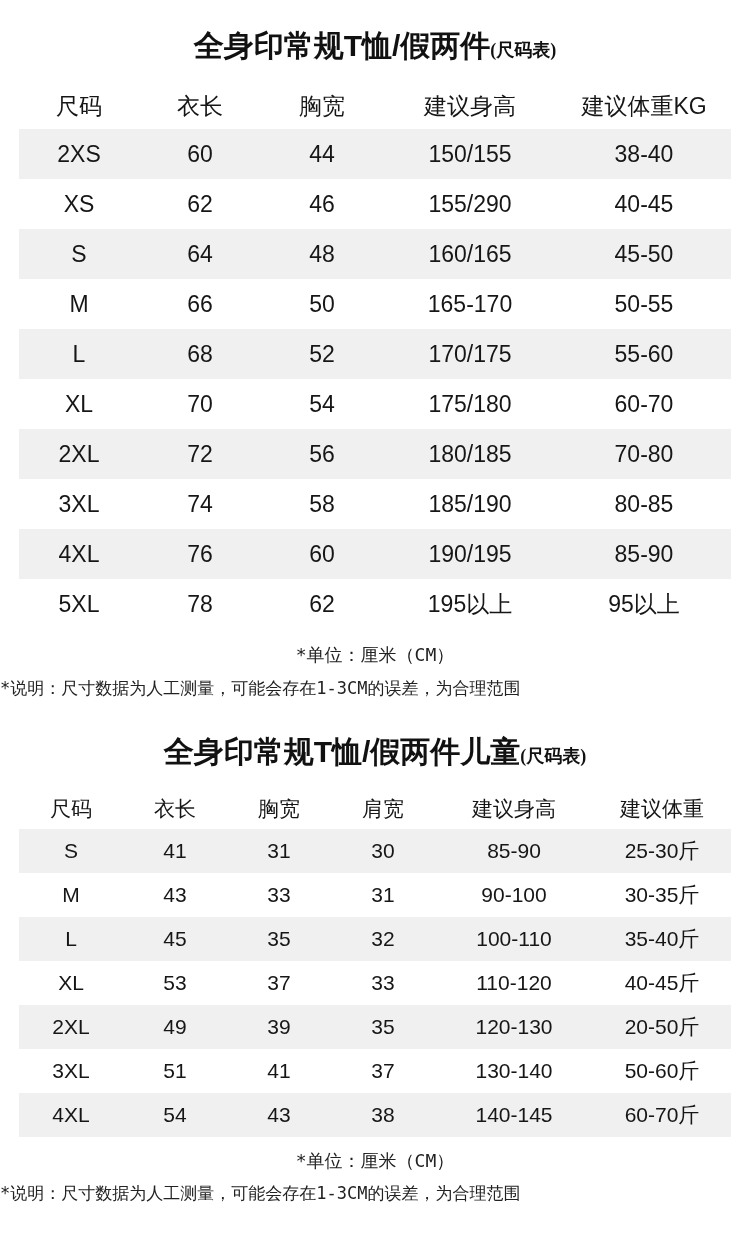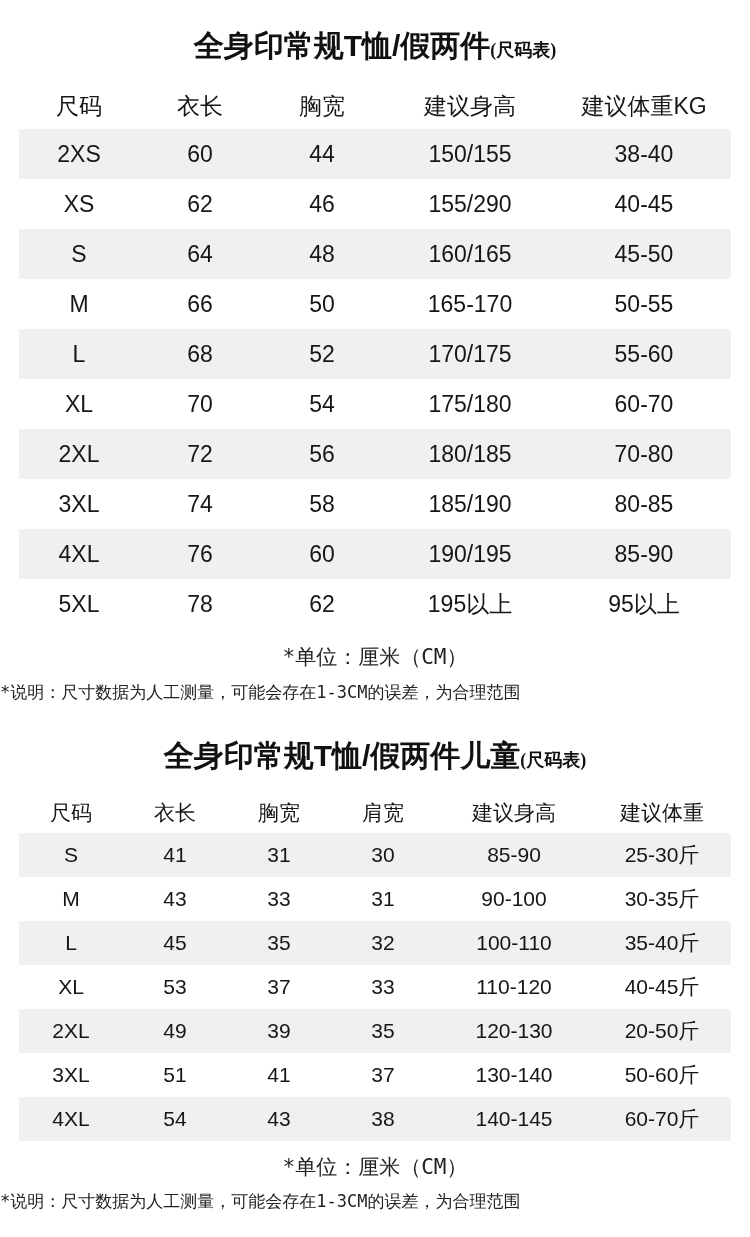--- a/index.html
+++ b/index.html
@@ -86,21 +86,21 @@
   }
   .kids tbody tr:nth-child(odd) td {
     background: #f0f0f0;
   }
   .kids tbody tr:nth-child(even) td {
     background: #ffffff;
   }
 
   .note-unit {
     text-align: center;
-    font-size: 21px;
+    font-size: 18px;
     color: #222222;
     padding-top: 14px;
     font-family: "DejaVu Sans Mono", monospace;
   }
   .note-desc {
     font-size: 17px;
     color: #222222;
     padding-top: 10px;
     padding-bottom: 6px;
     font-family: "DejaVu Sans Mono", monospace;

